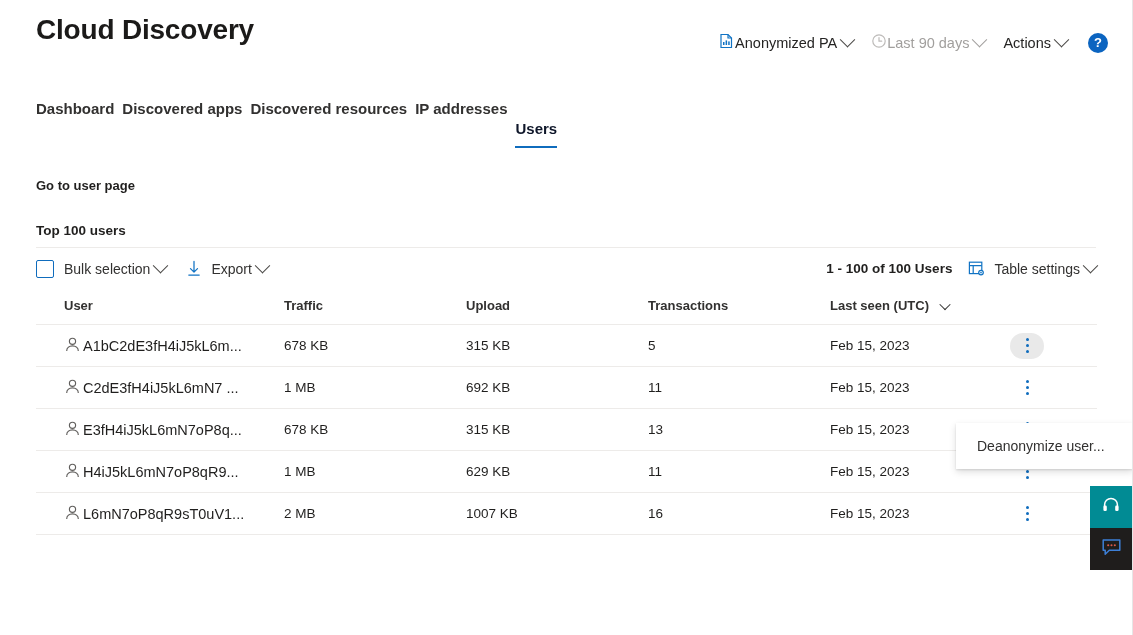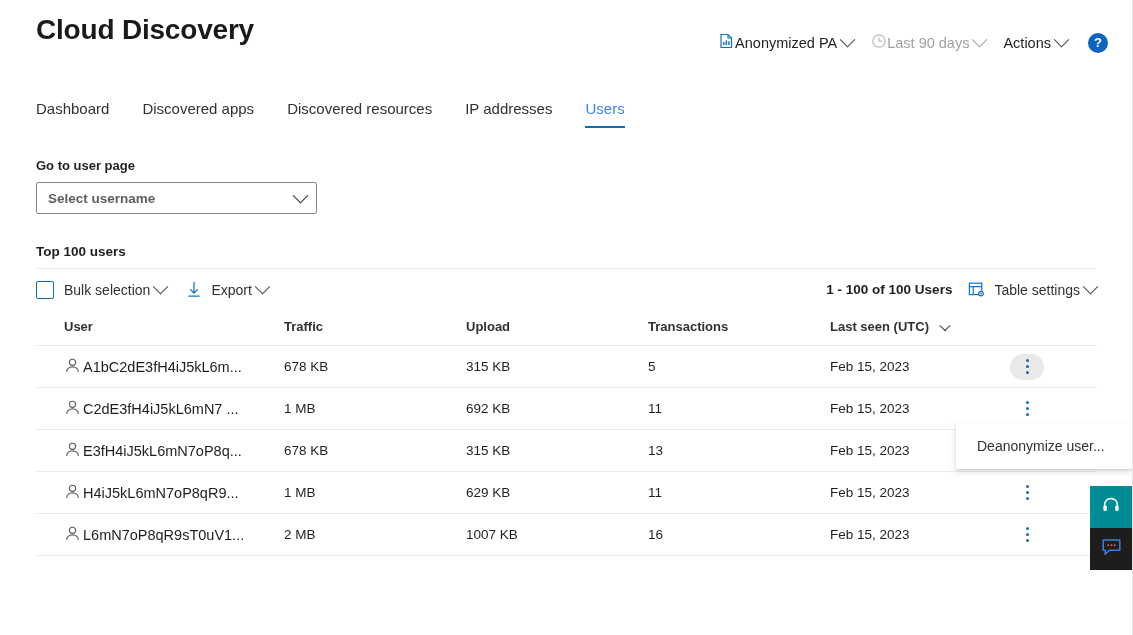--- a/index.html
+++ b/index.html
@@ -73,32 +73,33 @@
 
   
   .body { padding: 0 36px; }
   .created {
     font-size: 12.5px;
     color: #323130;
     margin-top: 18px;
   }
   .tabs {
     display: flex;
-    gap: 33px;
+    gap: 8px;
     margin-top: 22px;
     font-size: 15px;
+    font-weight: bold;
   }
   .tab {
     padding-bottom: 9px;
     color: #323130;
     cursor: pointer;
     white-space: nowrap;
     border-bottom: 2.5px solid transparent;
   }
-  .tab.active { border-bottom-color: #0f6cbd; color: #3b82f6; }
+  .tab.active { border-bottom-color: #0f6cbd; color: #0f172a; margin-top: 20px; }
 
   .field-label {
     font-size: 13px; font-weight: bold;
     color: #201f1e;
     margin-top: 30px;
   }
   .select-box {
     margin-top: 9px;
     width: 281px; height: 32px;
     border: 1px solid #8a8886;
@@ -288,24 +289,20 @@
     <div class="tabs">
       <div class="tab">Dashboard</div>
       <div class="tab">Discovered apps</div>
       <div class="tab">Discovered resources</div>
       <div class="tab">IP addresses</div>
       <div class="tab active">Users</div>
     </div>
 
     <div class="field-label">Go to user page</div>
 
-    <div class="select-box">
-      <span>Select username</span>
-      <span class="chev"></span>
-    </div>
 
     <div class="section-title">Top 100 users</div>
 
     <div class="toolbar">
       <div class="tb-left">
         <div class="tb-item">
           <span class="checkbox"></span>
           <span>Bulk selection</span>
           <span class="chev"></span>
         </div>

